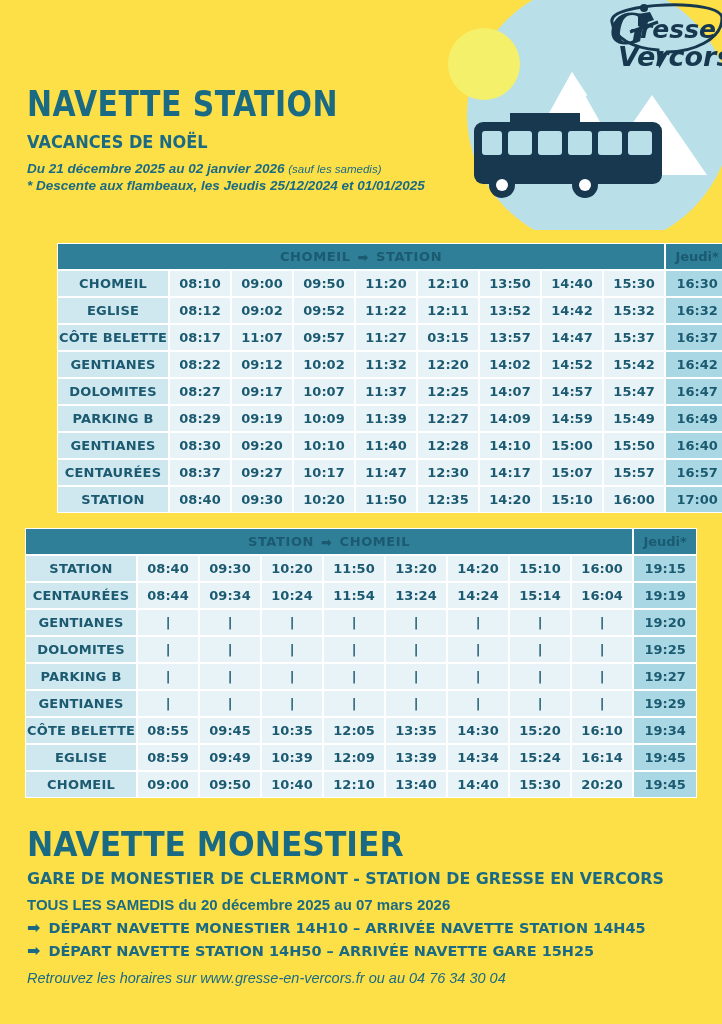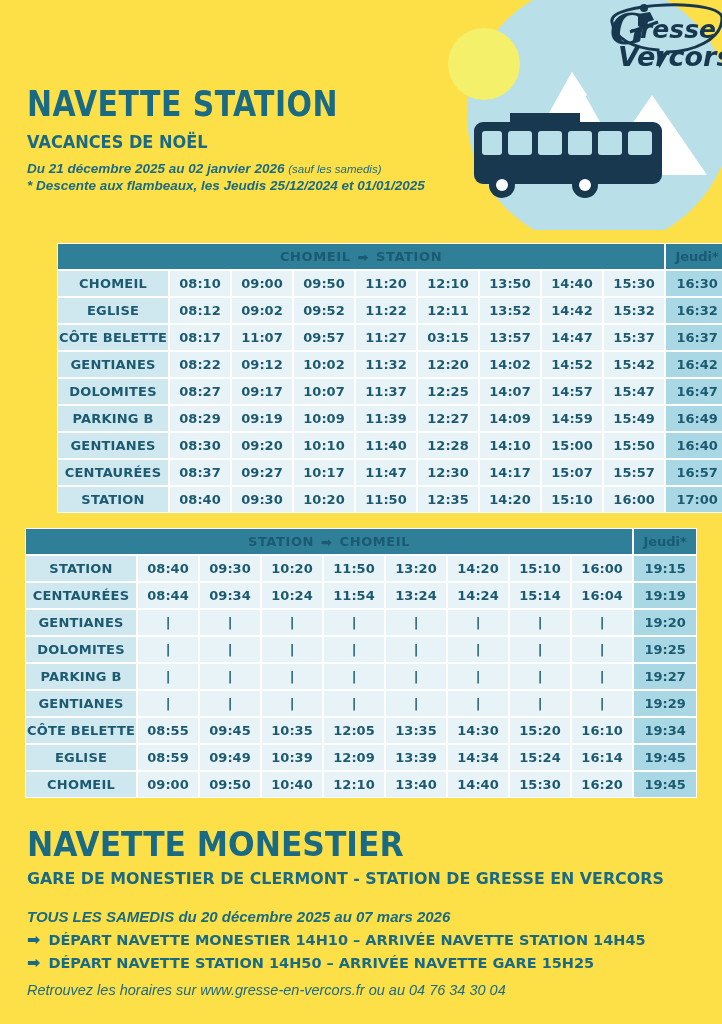--- a/index.html
+++ b/index.html
@@ -155,23 +155,22 @@
   .bottom-sub {
     margin-top: 6px;
     font-size: 16.5px;
     font-weight: bold;
     color: #1b6a84;
     font-family: "DejaVu Sans", sans-serif;
     transform: scaleX(0.96);
     transform-origin: left center;
   }
   .bottom-dates {
-    margin-top: 20px;
+    margin-top: 8px;
     font-size: 15px;
-    font-style: italic;
     font-weight: bold;
     color: #1b6a84;
   }
   .bottom-dates .reg { font-weight: bold; }
   .bullet-line {
     margin-top: 7px;
     font-size: 14.5px;
     font-weight: bold;
     color: #1b6a84;
     font-family: "DejaVu Sans", sans-serif;
@@ -500,21 +499,21 @@
           </tr>
           <tr>
             <td class="stop-cell">CHOMEIL</td>
             <td class="time-cell">09:00</td>
             <td class="time-cell">09:50</td>
             <td class="time-cell">10:40</td>
             <td class="time-cell">12:10</td>
             <td class="time-cell">13:40</td>
             <td class="time-cell">14:40</td>
             <td class="time-cell">15:30</td>
-            <td class="time-cell">16:20</td>
+            <td class="time-cell">20:20</td>
             <td class="thu-cell">19:45</td>
           </tr>
         </tbody>
     </table>
   </div>
 
   <div class="bottom">
     <div class="bottom-title">NAVETTE MONESTIER</div>
     <div class="bottom-sub">GARE DE MONESTIER DE CLERMONT - STATION DE GRESSE EN VERCORS</div>
     <div class="bottom-dates">

